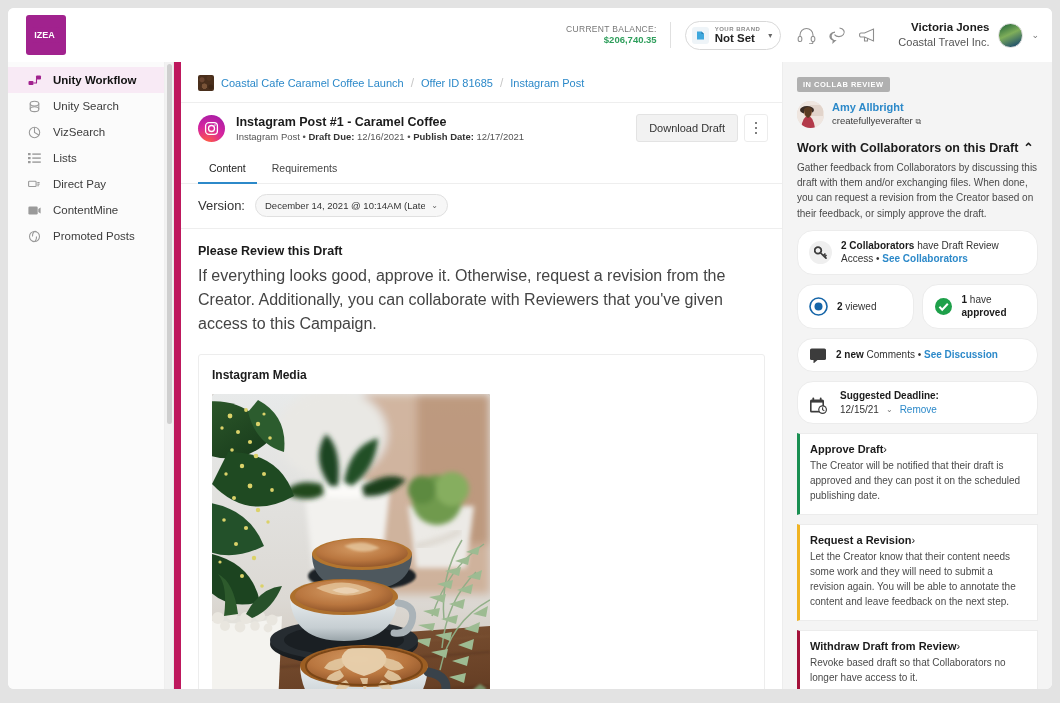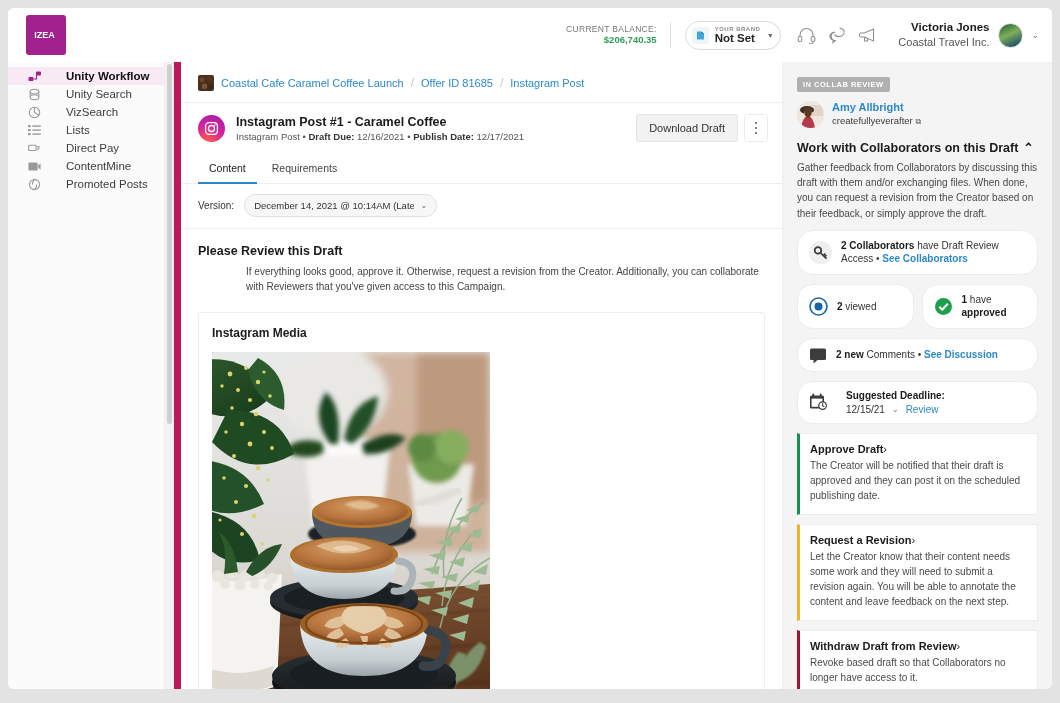--- a/index.html
+++ b/index.html
@@ -70,22 +70,22 @@
   .body-row { flex: 1; display: flex; min-height: 0; position: relative; }
 
   
   .sidebar {
     width: 157px; min-width: 157px;
     background: #fbfbfb;
     padding-top: 5px;
     border-right: 1px solid #efefef;
   }
   .nav-item {
-    display: flex; align-items: center; gap: 24px;
-    height: 18px; padding-left: 19px;
+    display: flex; align-items: center; gap: 11px;
+    height: 26px; padding-left: 19px;
     font-size: 11.5px; color: #3c3c3c; cursor: pointer;
   }
   .nav-item.active { background: #f8eaf5; color: #111; font-weight: bold; }
   .nav-ico { width: 15px; display: flex; align-items: center; justify-content: center; }
   .nav-ico svg { display: block; }
 
   .vscroll {
     width: 9px; background: #f2f2f2; border-right: 1px solid #e8e8e8;
   }
   .vscroll-thumb {
@@ -159,36 +159,36 @@
     padding: 9px 11px 8px; cursor: pointer;
     border-bottom: 2.5px solid transparent; margin-bottom: -1px;
   }
   .tab.active { color: #1b1b1b; border-bottom-color: #2c89c9; }
 
   .version-row {
     display: flex; align-items: center; gap: 10px;
     padding: 10px 17px 11px;
     border-bottom: 1px solid #eeeeee;
   }
-  .version-label { font-size: 10px; color: #333; text-align: center; }
+  .version-label { font-size: 13px; color: #333; text-align: center; }
   .version-sel {
     border: 1px solid #e0e0e0; background: #f7f7f7;
     border-radius: 14px; height: 23px;
     display: flex; align-items: center; gap: 6px;
     padding: 0 9px; max-width: 193px; cursor: pointer;
   }
   .version-txt {
     font-size: 9.5px; color: #333; white-space: nowrap;
     overflow: hidden; text-overflow: clip;
   }
   .version-caret { font-size: 8px; color: #666; flex: none; }
 
   .review-block { padding: 15px 17px 0; }
   .review-h { font-size: 12.5px; font-weight: bold; color: #1b1b1b; }
-  .review-p { font-size: 10px; color: #444; line-height: 1.5; margin-top: 6px; max-width: 592px; margin-left: 48px; }
+  .review-p { font-size: 16px; color: #444; line-height: 1.5; margin-top: 6px; max-width: 592px; }
 
   .media-card {
     margin: 18px 17px 0 17px;
     border: 1px solid #ededed; border-radius: 3px;
     padding: 13px 0 0 0;
     min-height: 300px;
   }
   .media-h { font-size: 12px; font-weight: bold; color: #1b1b1b; padding: 0 13px 12px; }
   .media-photo {
     width: 278px; height: 372px;
@@ -239,21 +239,21 @@
   .pill-txt b { color: #1b1b1b; }
   .pill-link { color: #2c89c9; font-weight: bold; cursor: pointer; }
   .ico-circle { flex: none; display: flex; align-items: center; justify-content: center; }
   .ico-gray {
     width: 23px; height: 23px; border-radius: 50%; background: #efefef;
   }
 
   .deadline-card {
     background: #fff; border-radius: 16px; border: 1px solid #ececec;
     margin-top: 9px; padding: 8px 11px;
-    display: flex; align-items: center; gap: 18px;
+    display: flex; align-items: flex-end; gap: 12px;
   }
   .deadline-title { font-size: 10px; font-weight: bold; color: #1b1b1b; }
   .deadline-row { display: flex; align-items: center; gap: 7px; margin-top: 3px; }
   .deadline-date { font-size: 10px; color: #333; }
   .deadline-caret { font-size: 8px; color: #777; }
   .deadline-remove { font-size: 10px; color: #2c89c9; cursor: pointer; }
 
   .action-card {
     background: #fff; border: 1px solid #ececec;
     border-left-width: 3.5px; border-left-style: solid;
@@ -784,21 +784,21 @@
               <circle cx="13.6" cy="12.6" r="4.4" fill="#3c3c3c"></circle>
               <circle cx="13.6" cy="12.6" r="3.2" fill="#fff"></circle>
               <path d="M13.6,10.3 v2.5 l1.8,1.1" stroke="#3c3c3c" stroke-width="1.1" fill="none"></path>
             </svg>
         </span>
         <div>
           <div class="deadline-title">Suggested Deadline:</div>
           <div class="deadline-row">
             <span class="deadline-date">12/15/21</span>
             <span class="deadline-caret">⌄</span>
-            <span class="deadline-remove">Review</span>
+            <span class="deadline-remove">Remove</span>
           </div>
         </div>
       </div>
 
       <div class="action-card" style="border-left-color:#1a8f52">
         <div class="action-h">
           <span>Approve Draft</span><span class="chev">›</span>
         </div>
         <div class="action-p">The Creator will be notified that their draft is approved and they can post it on the scheduled publishing date.</div>
       </div>

